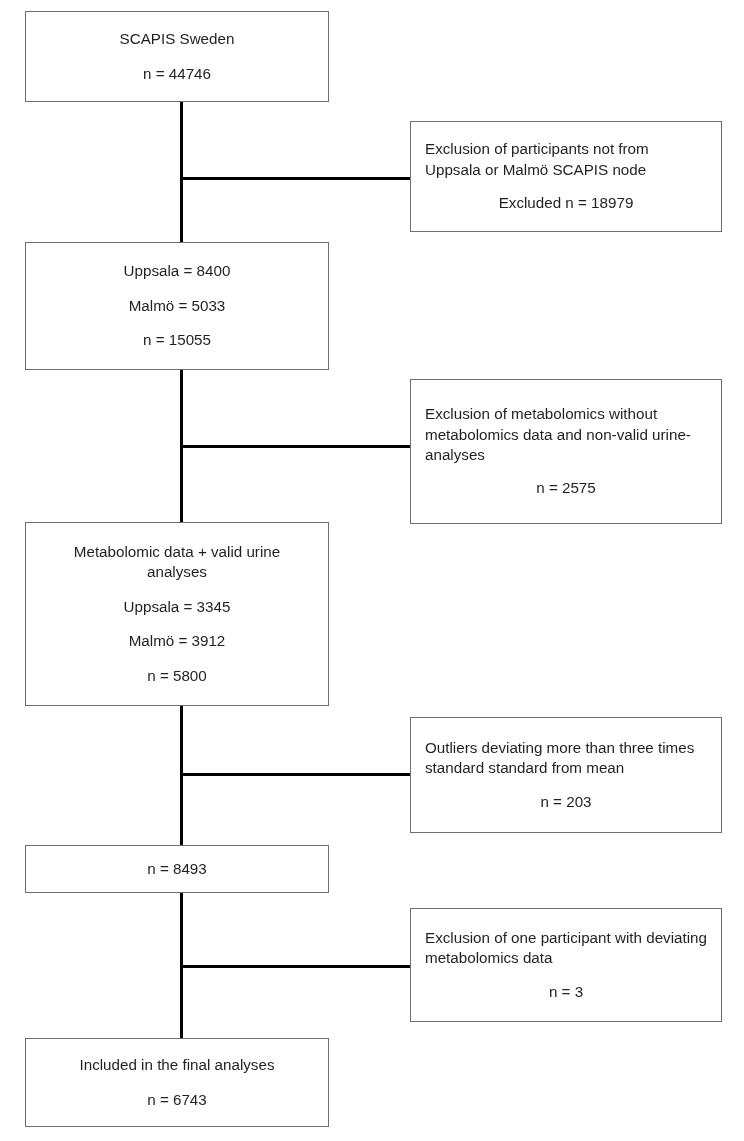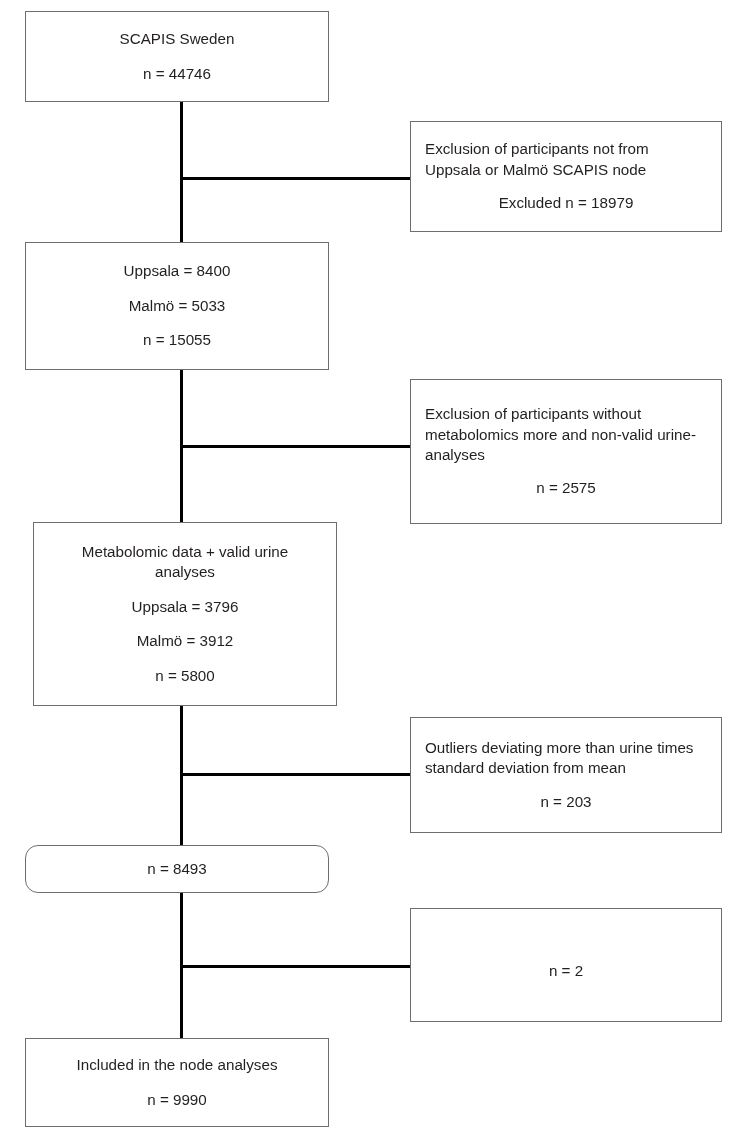--- a/index.html
+++ b/index.html
@@ -90,66 +90,69 @@
     <div class="line">SCAPIS Sweden</div>
     <div class="line">n = 44746</div>
   </div>
 
   <div class="node main" style="left:25px; top:242px; width:304px; height:128px;">
     <div class="line">Uppsala = 8400</div>
     <div class="line">Malmö = 5033</div>
     <div class="line">n = 15055</div>
   </div>
 
-  <div class="node main" style="left:33px; top:522px; width:304px; height:184px;">
+  <div class="node main" style="left:25px; top:522px; width:304px; height:184px;">
     <div class="line" style="max-width:250px;">Metabolomic data + valid urine analyses</div>
-    <div class="line">Uppsala = 3796</div>
+    <div class="line">Uppsala = 3345</div>
     <div class="line">Malmö = 3912</div>
     <div class="line">n = 5800</div>
   </div>
 
-  <div class="node main" style="left:25px; top:845px; width:304px; height:48px;border-radius:13px;">
+  <div class="node main" style="left:25px; top:845px; width:304px; height:48px;">
     <div class="line">n = 8493</div>
   </div>
 
   <div class="node main" style="left:25px; top:1038px; width:304px; height:89px;">
-    <div class="line">Included in the node analyses</div>
-    <div class="line">n = 9990</div>
+    <div class="line">Included in the final analyses</div>
+    <div class="line">n = 6743</div>
   </div>
 
   <div class="node excl" style="left:410px; top:121px; width:312px; height:111px;">
     <div class="para">
       <div class="line">Exclusion of participants not from Uppsala or Malmö SCAPIS node</div>
     </div>
     <div class="gap"></div>
     <div class="para">
       <div class="line">Excluded n = 18979</div>
     </div>
   </div>
 
   <div class="node excl" style="left:410px; top:379px; width:312px; height:145px;">
     <div class="para">
-      <div class="line">Exclusion of participants without metabolomics more and non-valid urine-analyses</div>
+      <div class="line">Exclusion of metabolomics without metabolomics data and non-valid urine-analyses</div>
     </div>
     <div class="gap"></div>
     <div class="para">
       <div class="line">n = 2575</div>
     </div>
   </div>
 
   <div class="node excl" style="left:410px; top:717px; width:312px; height:116px;">
     <div class="para">
-      <div class="line">Outliers deviating more than urine times standard deviation from mean</div>
+      <div class="line">Outliers deviating more than three times standard standard from mean</div>
     </div>
     <div class="gap"></div>
     <div class="para">
       <div class="line">n = 203</div>
     </div>
   </div>
 
   <div class="node excl" style="left:410px; top:908px; width:312px; height:114px;">
+    <div class="para">
+      <div class="line">Exclusion of one participant with deviating metabolomics data</div>
+    </div>
     <div class="gap"></div>
     <div class="para">
-      <div class="line">n = 2</div>
+      <div class="line">n = 3</div>
     </div>
   </div>
 
 </div>
 
 </body></html>

